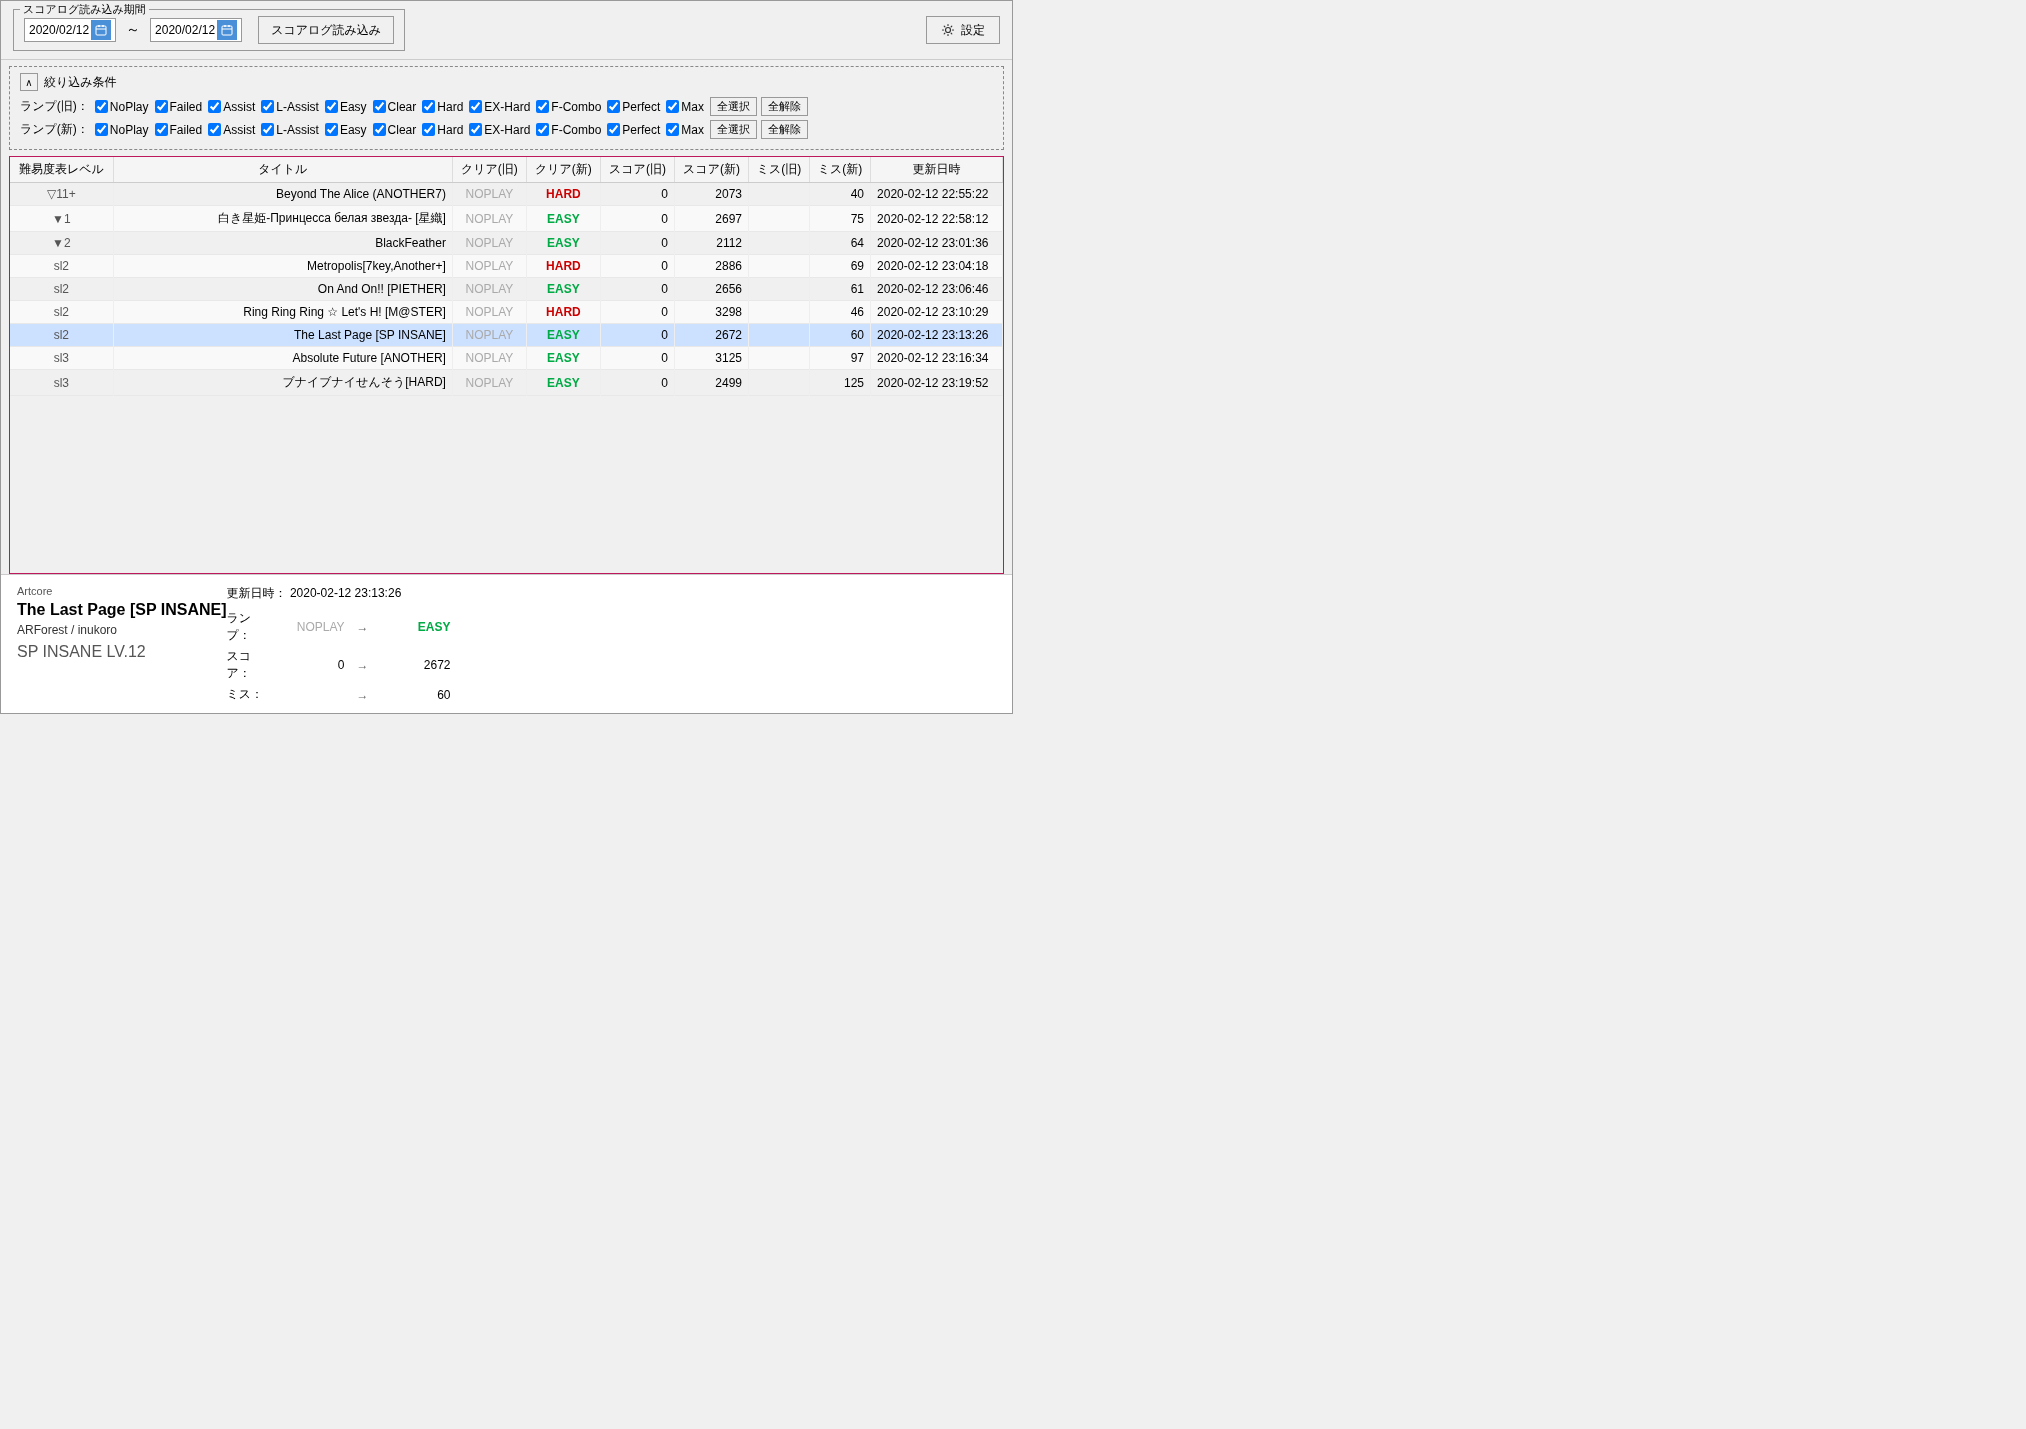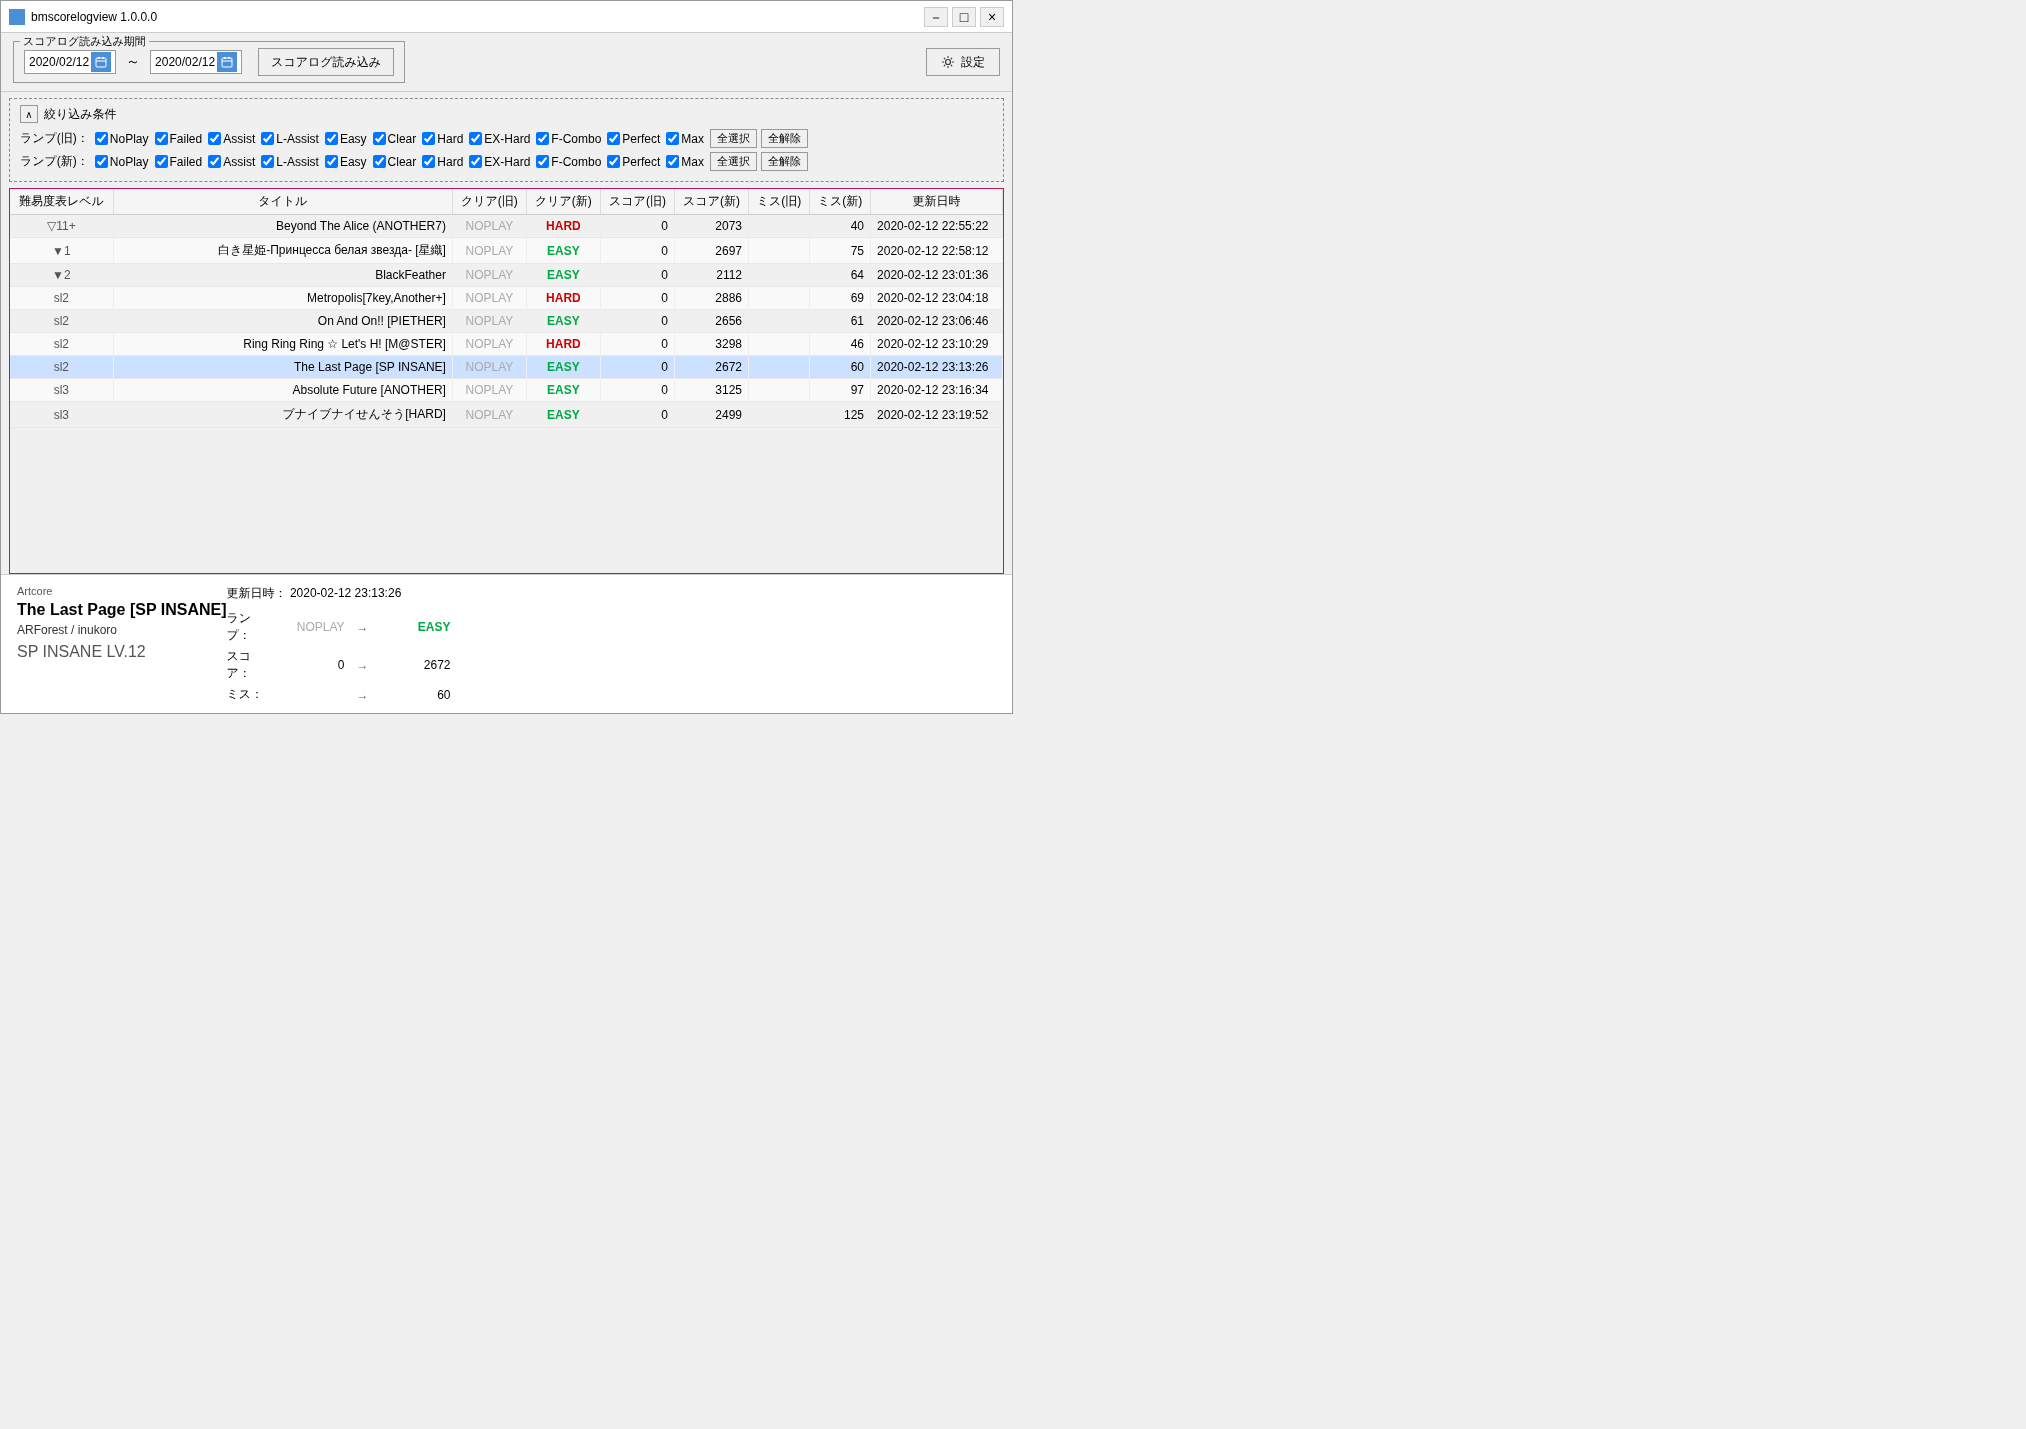--- a/index.html
+++ b/index.html
@@ -266,29 +266,20 @@
 
     ::-webkit-scrollbar { width: 14px; }
     ::-webkit-scrollbar-track { background: #f0f0f0; }
     ::-webkit-scrollbar-thumb { background: #c0c0c0; border: 1px solid #a0a0a0; }
   </style>
 </head>
 <body>
 
 <div class="window">
 
-  <div class="title-bar">
-    <span class="title-bar-icon"></span>
-    <span class="title-bar-text">bmscorelogview 1.0.0.0</span>
-    <div class="title-bar-controls">
-      <button class="title-bar-btn">－</button>
-      <button class="title-bar-btn">□</button>
-      <button class="title-bar-btn close">×</button>
-    </div>
-  </div>
 
   <div class="content">
 
     <div class="top-bar">
       <div style="display:flex;align-items:center;gap:10px;">
         <div class="date-group">
           <span class="date-group-label">スコアログ読み込み期間</span>
           <div class="date-input">
             <span>2020/02/12</span>
             <div class="cal-btn">

